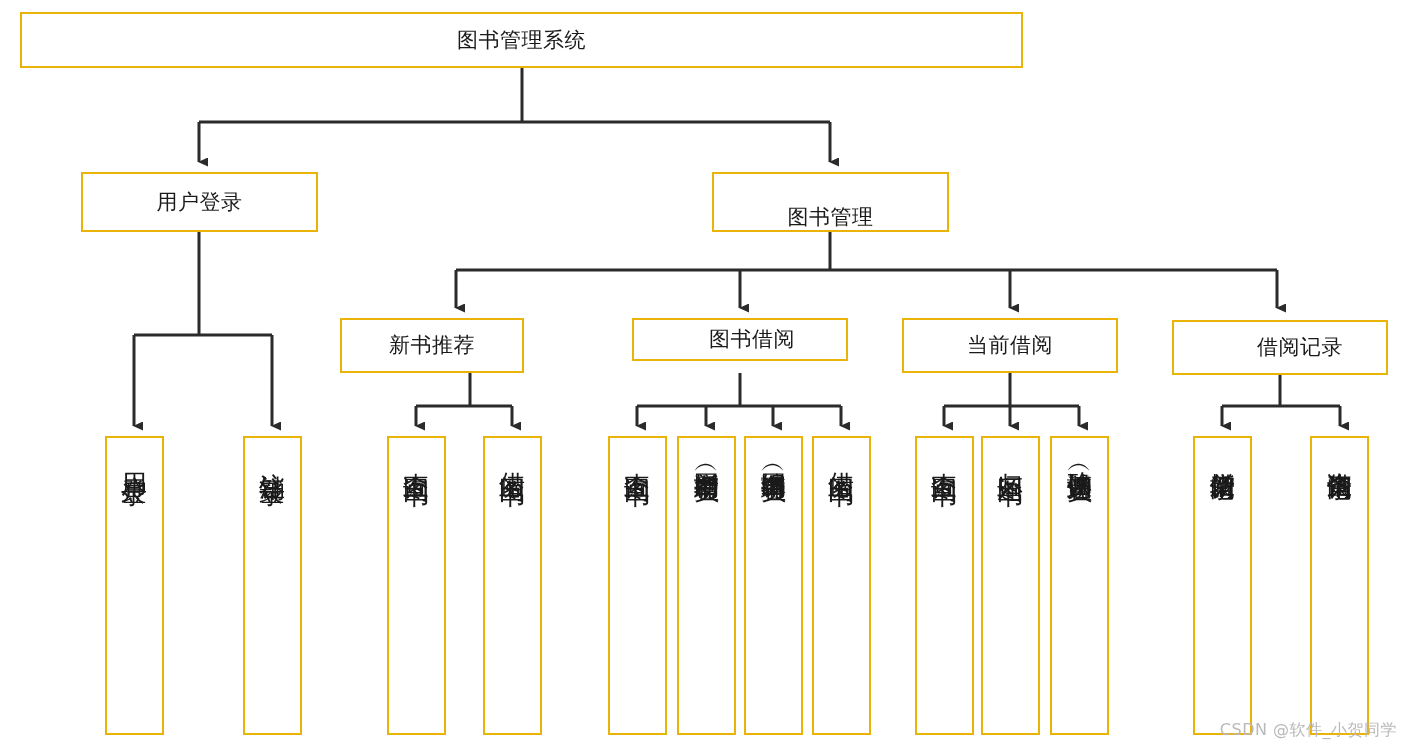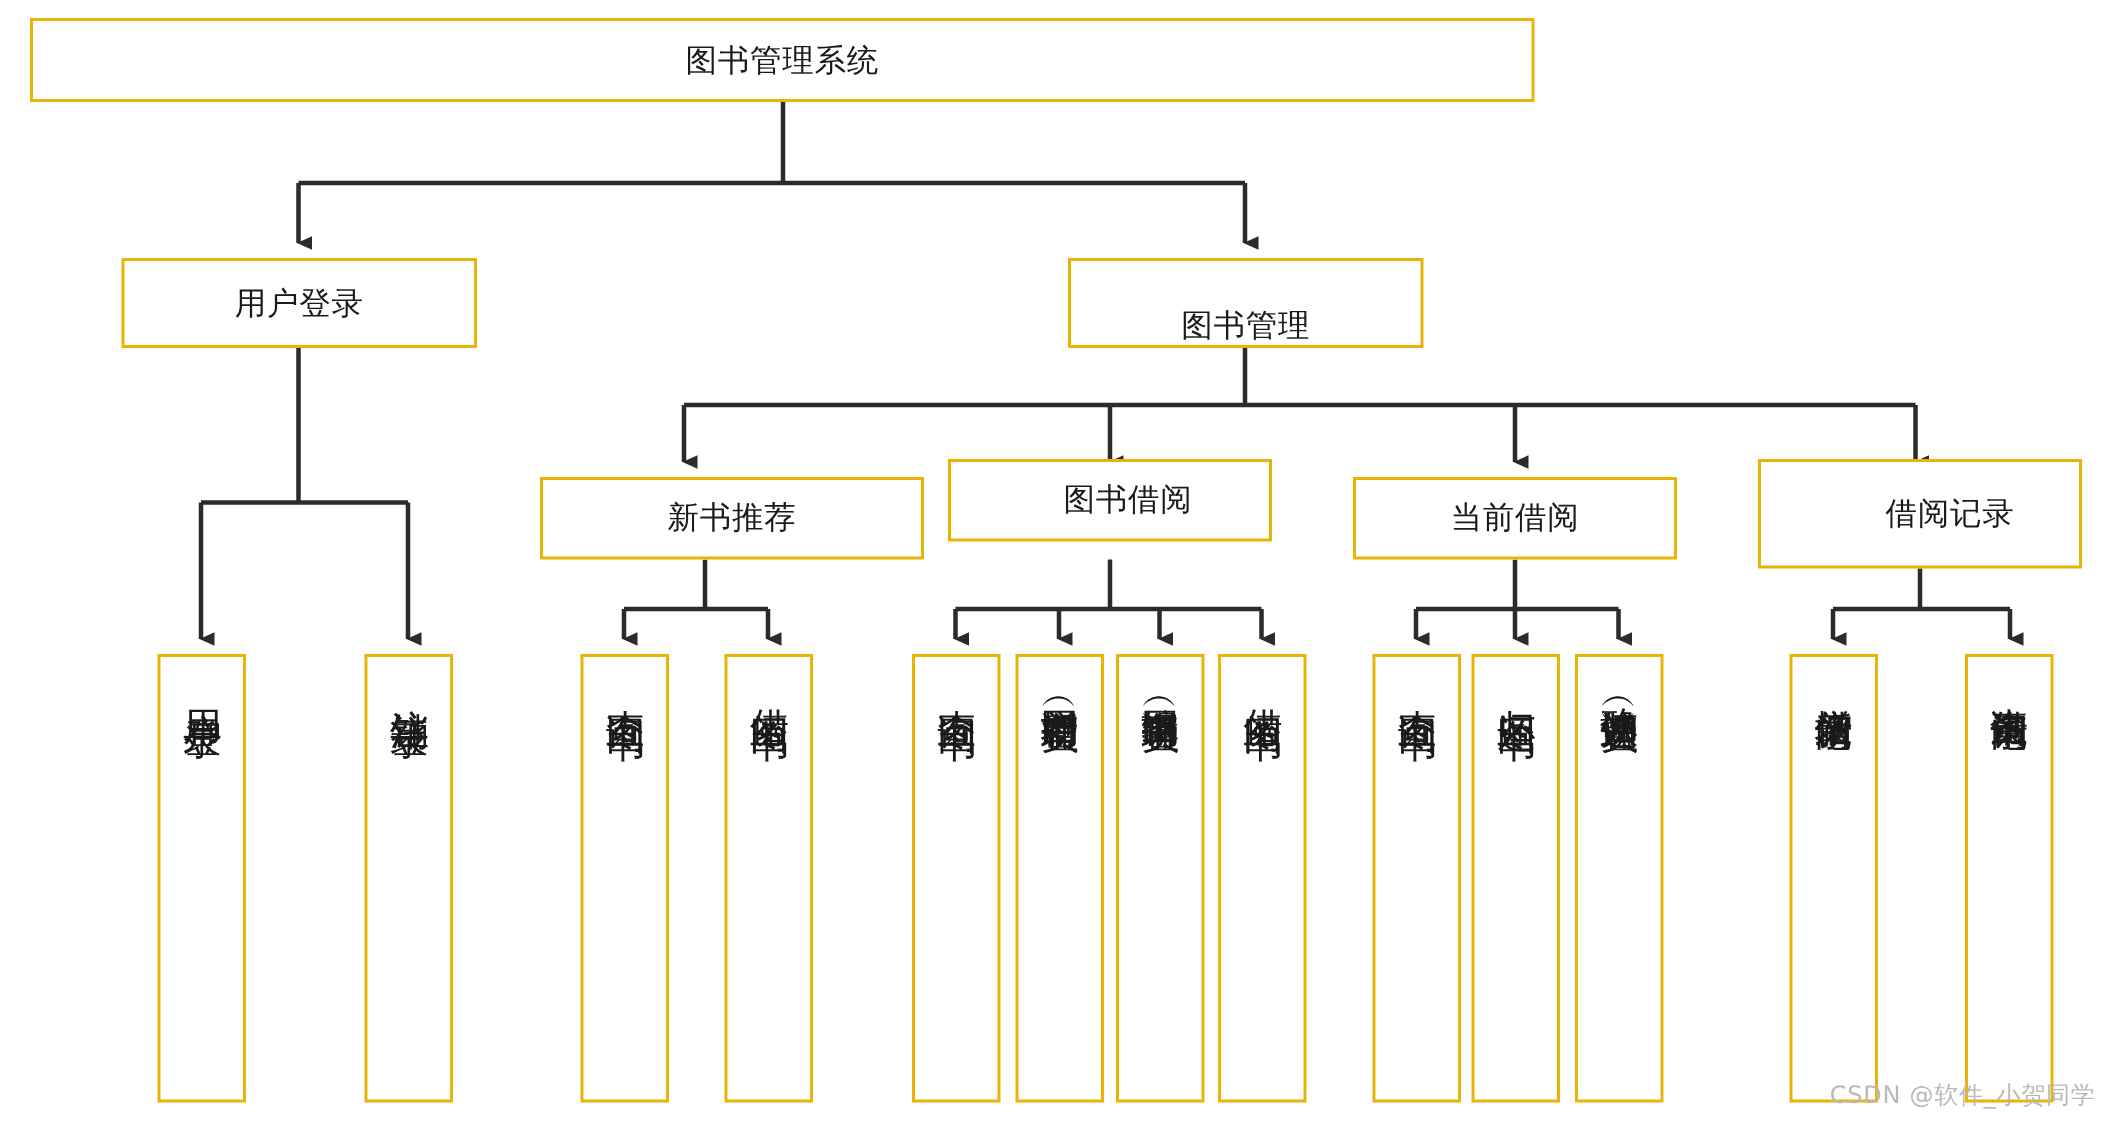--- a/index.html
+++ b/index.html
@@ -150,30 +150,30 @@
     <span class="label">图书管理系统</span>
   </div>
 
   <div class="node horiz" id="node-l1-0" style="left: 81px; top: 172px; width: 237px; height: 60px;">
     <span class="label">用户登录</span>
   </div>
   <div class="node horiz" id="node-l1-1" style="left: 712px; top: 172px; width: 237px; height: 60px; align-items: flex-end;">
     <span class="label">图书管理</span>
   </div>
 
-  <div class="node horiz" id="node-l2-0" style="left: 360px; top: 318px; width: 256px; height: 55px;">
+  <div class="node horiz" id="node-l2-0" style="left: 340px; top: 318px; width: 184px; height: 55px;">
     <span class="label">新书推荐</span>
   </div>
-  <div class="node horiz" id="node-l2-1" style="left: 632px; top: 306px; width: 216px; height: 55px; padding-left: 24px;">
+  <div class="node horiz" id="node-l2-1" style="left: 632px; top: 318px; width: 216px; height: 43px; padding-left: 24px;">
     <span class="label">图书借阅</span>
   </div>
   <div class="node horiz" id="node-l2-2" style="left: 902px; top: 318px; width: 216px; height: 55px;">
     <span class="label">当前借阅</span>
   </div>
-  <div class="node horiz" id="node-l2-3" style="left: 1172px; top: 306px; width: 216px; height: 73px; padding-left: 40px;">
+  <div class="node horiz" id="node-l2-3" style="left: 1172px; top: 320px; width: 216px; height: 55px; padding-left: 40px;">
     <span class="label">借阅记录</span>
   </div>
 
   <div class="node vert" id="node-leaf-0" style="left: 105px; top: 436px; width: 59px; height: 299px;">
     <span class="label">用户登录</span>
   </div>
   <div class="node vert" id="node-leaf-1" style="left: 243px; top: 436px; width: 59px; height: 299px;">
     <span class="label">注销登录</span>
   </div>
   <div class="node vert" id="node-leaf-2" style="left: 387px; top: 436px; width: 59px; height: 299px;">

